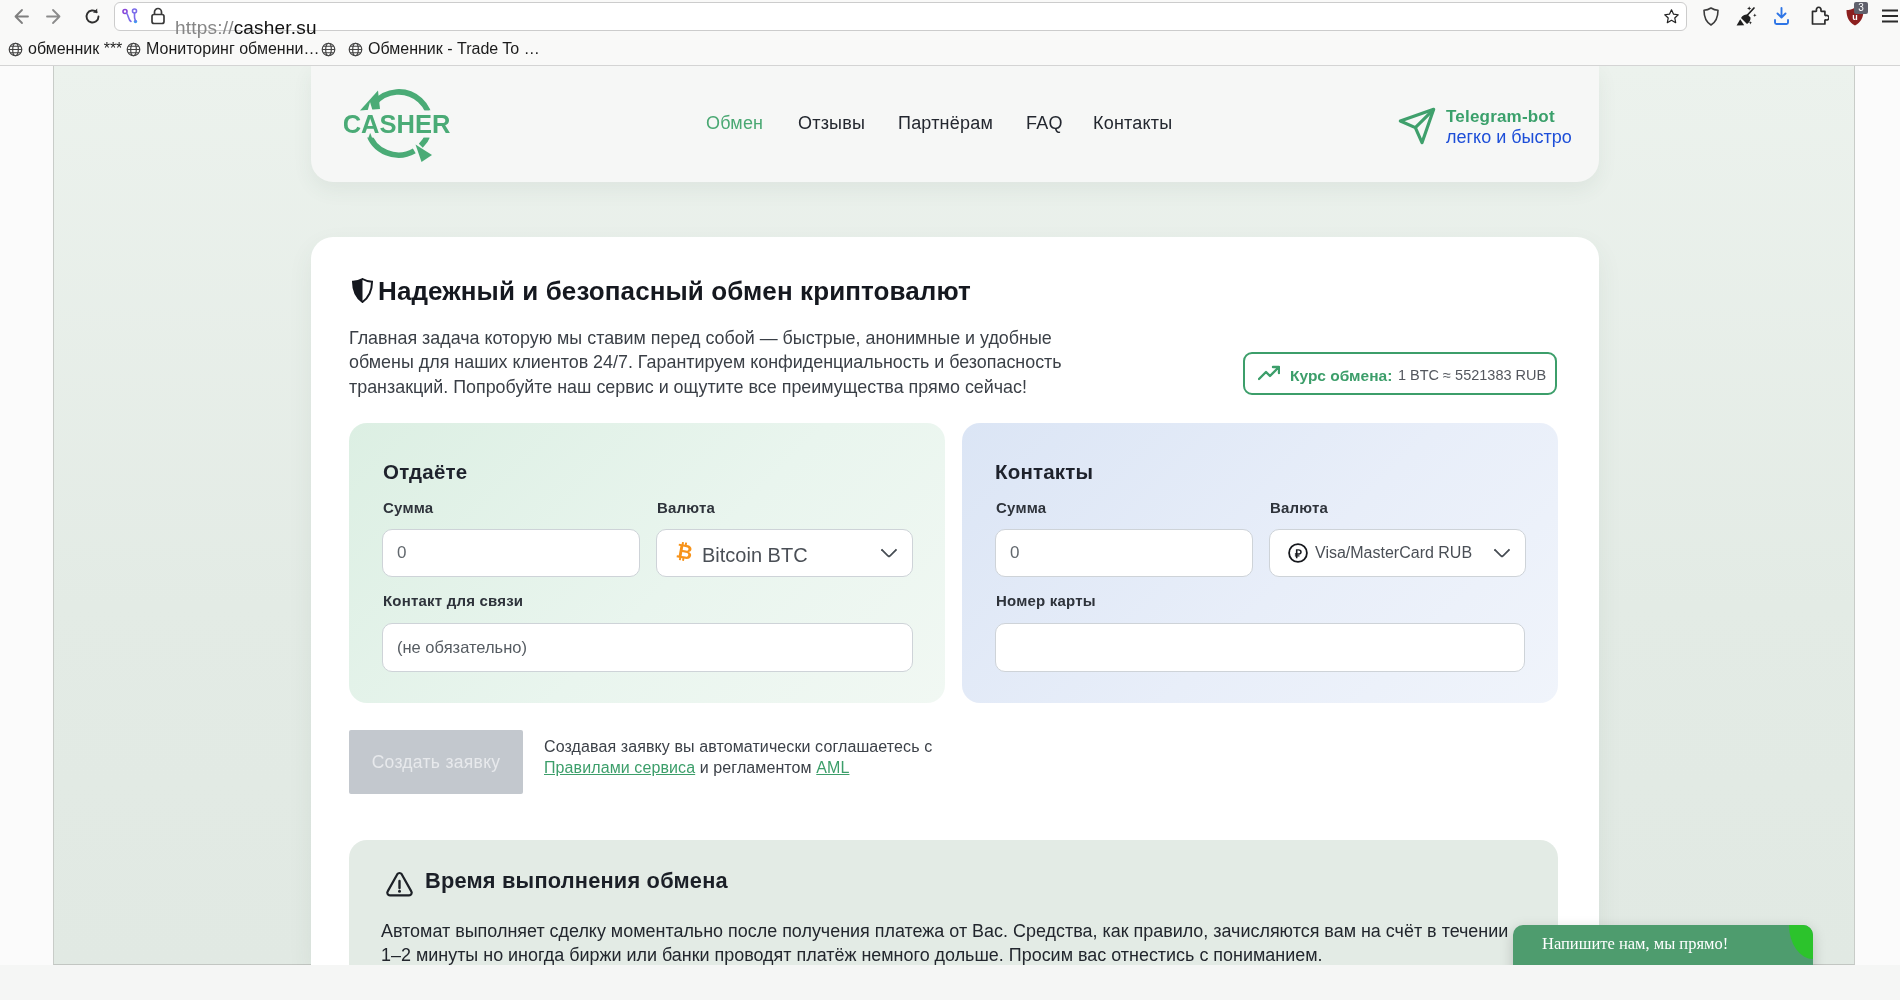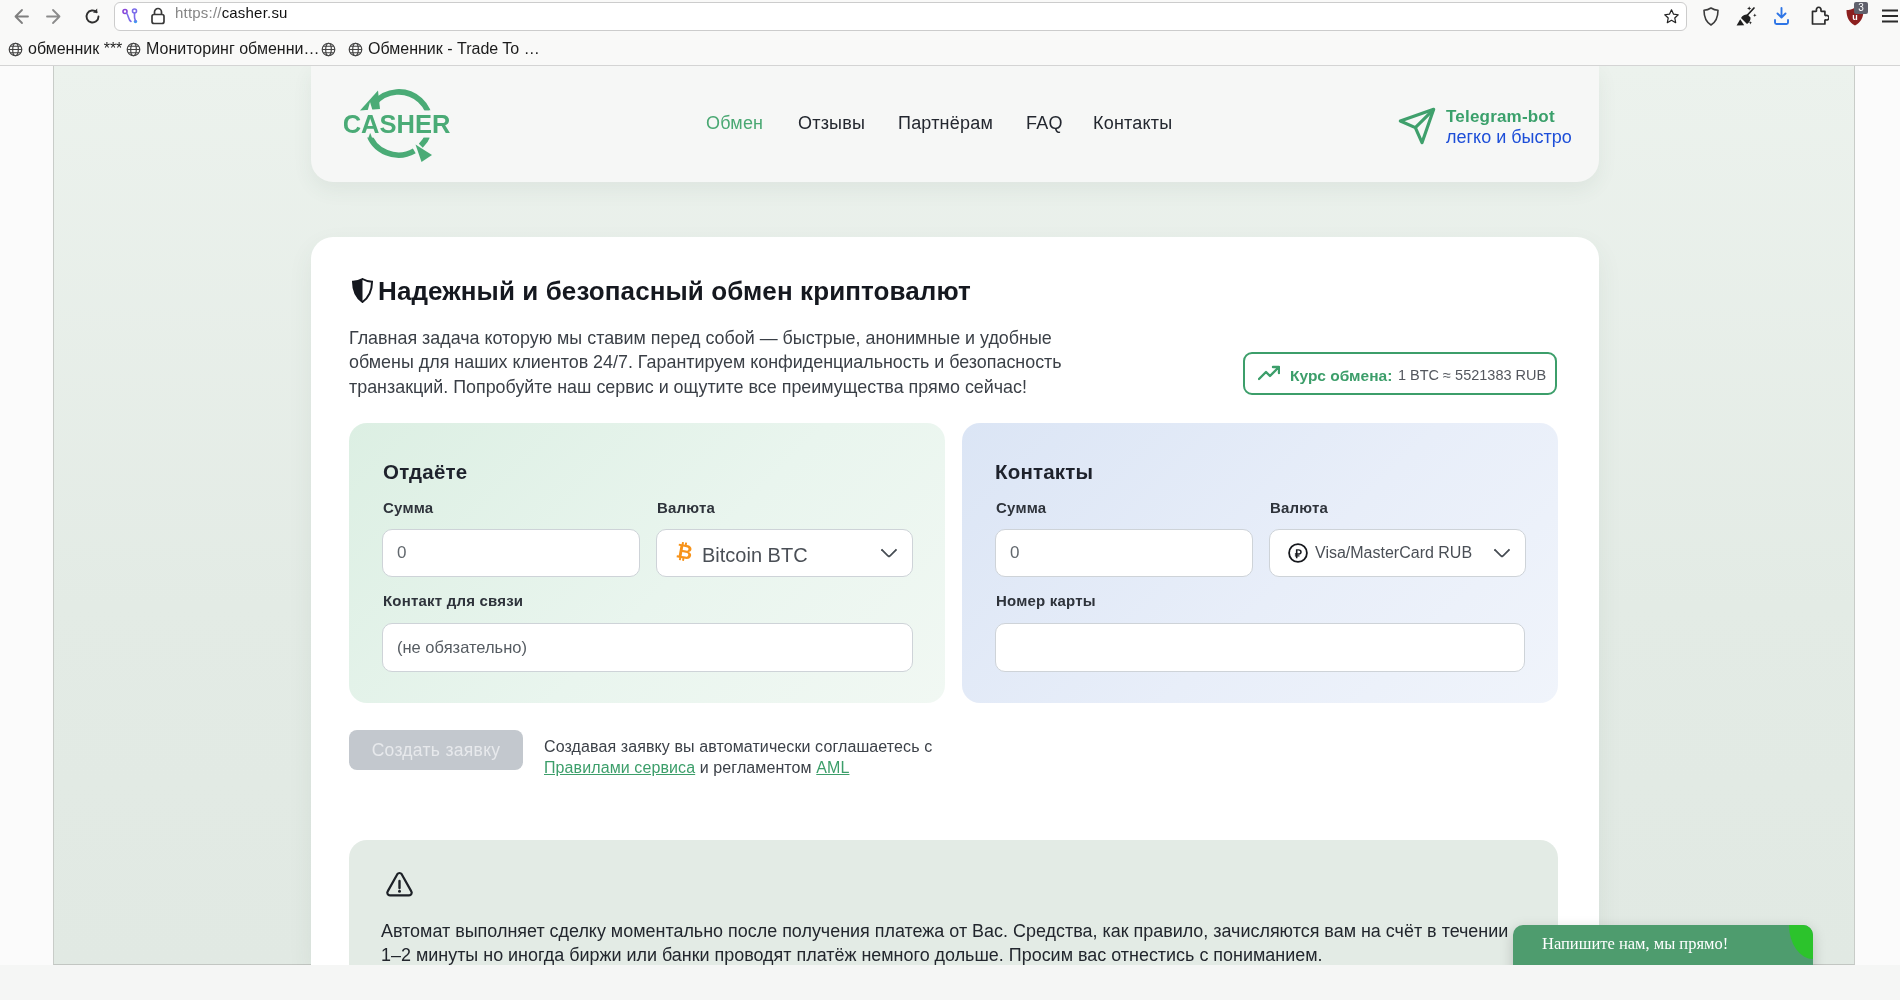--- a/index.html
+++ b/index.html
@@ -56,21 +56,21 @@
  <circle cx="3" cy="3.5" r="2" fill="none" stroke="#8a46d8" stroke-width="1.6"></circle>
  <circle cx="12.5" cy="3" r="2" fill="none" stroke="#7b6bea" stroke-width="1.6"></circle>
  <circle cx="13.5" cy="13.5" r="1.7" fill="#3d9cf0"></circle>
  <path d="M4.5 5 C7 8,6 12,9 13.5 M12.5 5 v4 c0 2,1 3,1 4" stroke="#7b6bea" stroke-width="1.6" fill="none" stroke-linecap="round"></path>
 </svg>
 
 <svg class="abs" style="left:151px;top:7px" width="14" height="18" viewBox="0 0 14 18">
     <rect x="1" y="7.5" width="12" height="9" rx="2" fill="none" stroke="#3a3a3a" stroke-width="1.7"></rect>
     <path d="M3.5 7.5 V5 a3.5 3.5 0 0 1 7 0 V7.5" fill="none" stroke="#3a3a3a" stroke-width="1.7"></path>
   </svg>
-<div class="abs" style="left:175px;top:4px;font-size:15px;color:#868686;letter-spacing:0.2px">https://<span style="color:#101010">casher.su</span></div>
+<div class="abs" style="left:175px;top:17px;font-size:19px;color:#868686;letter-spacing:0.2px">https://<span style="color:#101010">casher.su</span></div>
 
 <svg class="abs" style="left:1663px;top:8px" width="17" height="17" viewBox="0 0 24 24">
     <path d="M12 2.5 l2.9 6.2 6.6 0.8 -4.9 4.6 1.3 6.6 -5.9 -3.3 -5.9 3.3 1.3 -6.6 -4.9 -4.6 6.6 -0.8 Z" fill="none" stroke="#222" stroke-width="1.7" stroke-linejoin="round"></path>
   </svg>
 
 <svg class="abs" style="left:1703px;top:7px" width="16" height="19" viewBox="0 0 16 19">
     <path d="M8 1 C10.5 2.6,13 3.2,15 3.3 C15 10,13.5 14.8,8 18 C2.5 14.8,1 10,1 3.3 C3 3.2,5.5 2.6,8 1 Z" fill="none" stroke="#3c3c3c" stroke-width="1.6" stroke-linejoin="round"></path>
   </svg>
 
 <svg class="abs" style="left:1735px;top:5px" width="22" height="23" viewBox="0 0 22 23">
@@ -192,29 +192,30 @@
   <div class="inp" style="left:1269px;top:463px;width:257px"></div>
   <svg class="abs" style="left:1288px;top:477px" width="20" height="20" viewBox="0 0 20 20">
       <circle cx="10" cy="10" r="8.9" fill="none" stroke="#16181d" stroke-width="1.8"></circle>
       <text x="10.4" y="14.8" text-anchor="middle" font-size="12" font-weight="bold" fill="#16181d" font-family="Liberation Sans">₽</text>
     </svg>
   <div class="abs" style="left:1315px;top:478px;font-size:16px;color:#4a4f56">Visa/MasterCard RUB</div>
   <div class="chev" style="left:1496px;top:478px"></div>
   <div class="label" style="left:996px;top:526px">Номер карты</div>
   <div class="inp" style="left:995px;top:557px;width:530px;height:49px"></div>
 
-  <div class="abs" style="left:349px;top:664px;width:174px;height:40px;background:#c3c8ce;border-radius:8px;color:#e7e9ec;font-size:17.5px;display:flex;align-items:center;justify-content:center;letter-spacing:0.3px">Создать заявку</div>
+  <div class="abs" style="left:349px;top:664px;width:174px;height:64px;background:#c3c8ce;border-radius:2px;color:#e7e9ec;font-size:17.5px;display:flex;align-items:center;justify-content:center;letter-spacing:0.3px">Создать заявку</div>
   <div class="abs" style="left:544px;top:670px;font-size:16px;color:#3c4148;line-height:21.3px;letter-spacing:0.1px">Создавая заявку вы автоматически соглашаетесь с<br><a style="color:#3c9e6a;text-decoration:underline">Правилами сервиса</a> и регламентом <a style="color:#3c9e6a;text-decoration:underline">AML</a></div>
 
   <div class="abs" style="left:349px;top:774px;width:1209px;height:200px;background:#e3ebe5;border-radius:18px"></div>
   <svg class="abs" style="left:385px;top:805px" width="29" height="28" viewBox="0 0 29 28">
     <path d="M12.3 3.2 a2.6 2.6 0 0 1 4.4 0 l9.6 17.2 a2.6 2.6 0 0 1 -2.2 4 H4.9 a2.6 2.6 0 0 1 -2.2 -4 Z" fill="none" stroke="#1d2127" stroke-width="2.2" stroke-linejoin="round"></path>
     <path d="M14.5 10 v7" stroke="#1d2127" stroke-width="2.4" stroke-linecap="round"></path>
     <circle cx="14.5" cy="20.3" r="1.5" fill="#1d2127"></circle>
   </svg>
+  <div class="abs" style="left:425px;top:802px;font-size:21.8px;font-weight:bold;color:#1b1f27;letter-spacing:0.2px">Время выполнения обмена</div>
   <div class="abs" style="left:381px;top:854px;font-size:17.95px;color:#22262d;line-height:23.6px">Автомат выполняет сделку моментально после получения платежа от Вас. Средства, как правило, зачисляются вам на счёт в течении<br>1–2 минуты но иногда биржи или банки проводят платёж немного дольше. Просим вас отнестись с пониманием.</div>
 
   <div class="abs" style="left:1513px;top:859px;width:300px;height:106px;background:#4e9c6e;border-radius:10px;box-shadow:0 4px 14px rgba(0,0,0,0.18)">
     <div class="abs" style="right:0;top:0;width:24px;height:34px;background:#2cc32c;border-bottom-left-radius:100%;border-top-right-radius:10px"></div>
     <div class="abs" style="left:29px;top:9px;font-family:'Liberation Serif',serif;font-size:16.5px;color:#fff">Напишите нам, мы прямо!</div>
   </div>
 </div>
 <div id="belowpage"></div>
 
 </body></html>

